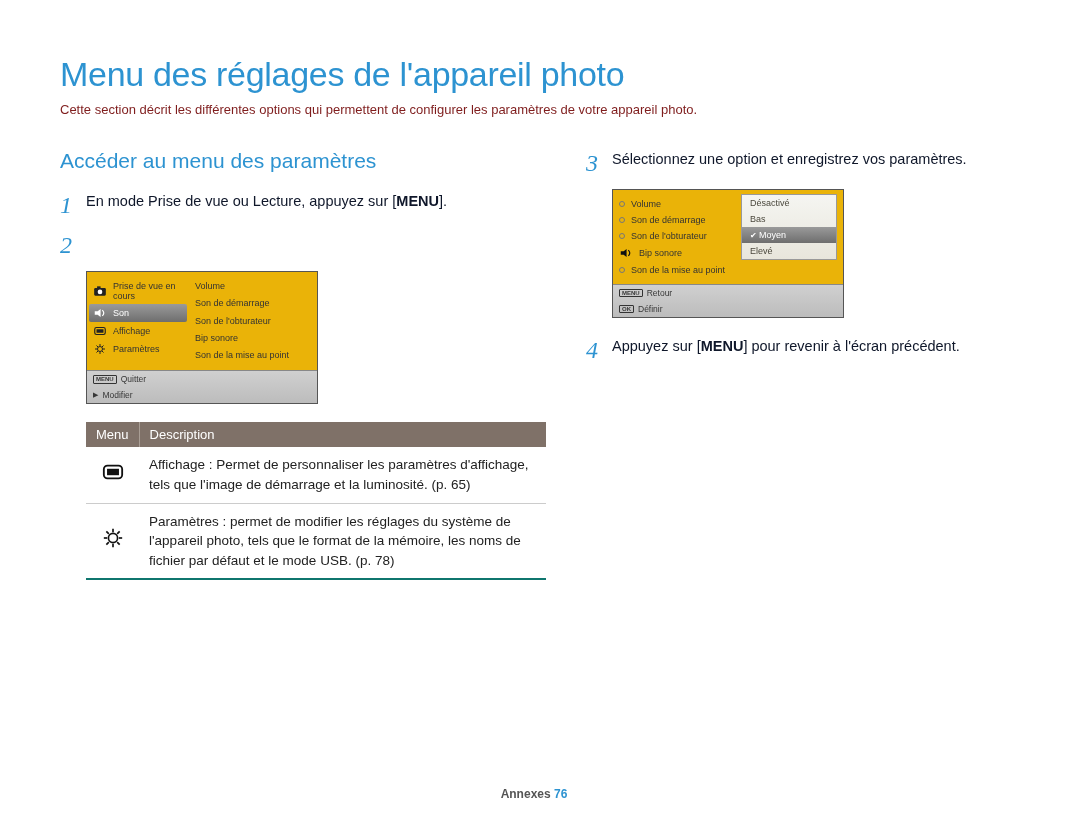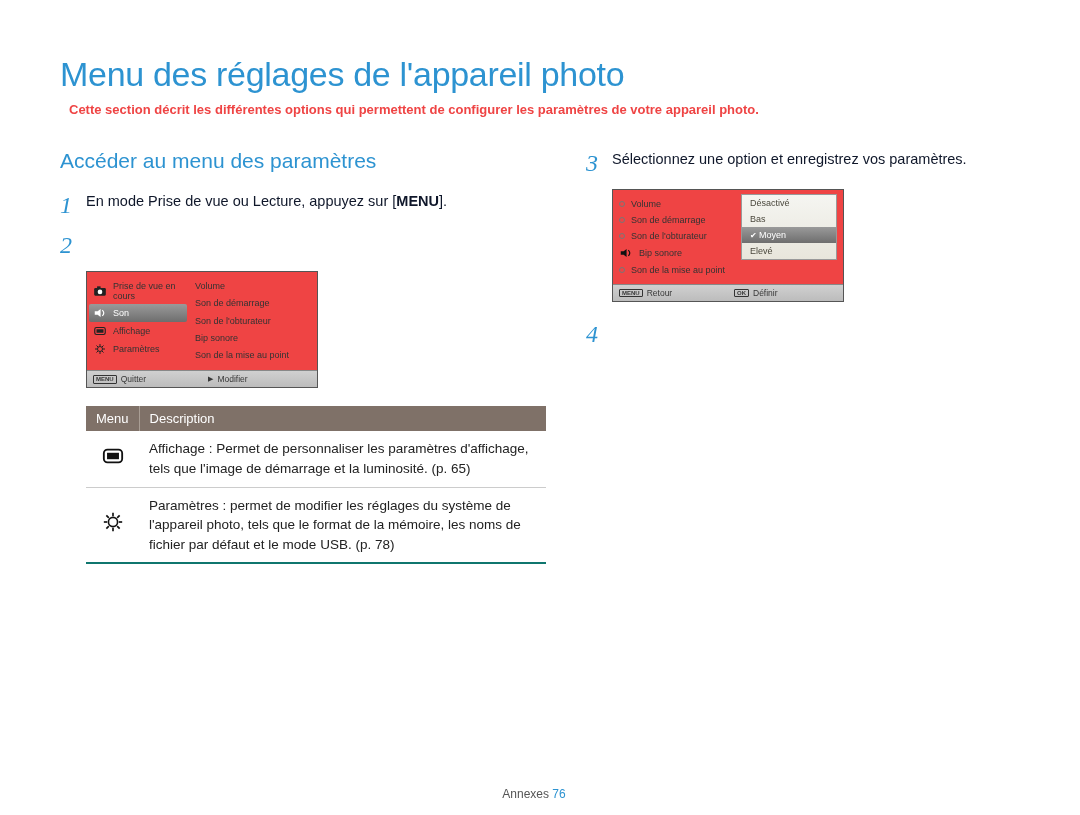--- a/index.html
+++ b/index.html
@@ -13,24 +13,23 @@
     position: relative;
   }
   .title {
     font-size: 34px;
     font-weight: 400;
     color: #2d93d1;
     letter-spacing: -0.3px;
   }
   .intro {
     font-size: 13px;
-    color: #ef4444;
+    color: #7f1d1d;
     margin-top: 8px;
-    font-weight: 700;
-    margin-left: 9px;
+    font-weight: 400;
   }
   .columns {
     display: flex;
     margin-top: 32px;
     gap: 40px;
   }
   .col { flex: 1; }
   .subheading {
     font-size: 21px;
     color: #2d93d1;
@@ -55,21 +54,21 @@
     font-weight: 300;
   }
   .step-text b { font-weight: 700; }
   .lcd {
     width: 232px;
     border: 1px solid #555;
     margin: 10px 0 18px 26px;
     background: #fff;
     font-size: 9px;
   }
-  .lcd-body { display: flex; background: #ef4444; }
+  .lcd-body { display: flex; background: #eab308; }
   .lcd-left {
     width: 102px;
     padding: 6px 0;
   }
   .lcd-right {
     flex: 1;
     padding: 6px 0 6px 6px;
     line-height: 1.7;
     color: #333;
   }
@@ -92,20 +91,21 @@
     display: inline-flex;
     align-items: center; justify-content: center;
   }
   .lcd-right-row { padding: 1px 0; color: #333; }
   .lcd-foot {
     display: flex;
     background: linear-gradient(#d0d0d0,#bcbcbc);
     border-top: 1px solid #888;
     font-size: 8.5px;
     color: #373737;
+    flex-direction: column;
   }
   .lcd-foot > div { flex: 1; padding: 3px 6px; display: flex; align-items: center; gap: 4px; }
   .badge {
     display: inline-block;
     padding: 0 2px;
     border: 1px solid #333;
     font-size: 6px;
     font-weight: 700;
     border-radius: 1px;
     line-height: 1.1;
@@ -161,21 +161,21 @@
   .desc-table tr:last-child td { border-bottom: 2px solid #0f766e; }
   .ticon { width: 22px; height: 20px; }
 
   .footer {
     position: absolute;
     bottom: 14px;
     left: 0; right: 12px;
     text-align: center;
     font-size: 12px;
     color: #555;
-    font-weight: 400;
+    font-weight: 700;
   }
   .footer .pn { color: #2d93d1; }
 </style>
 </head>
 <body>
 
 <h1 class="title">Menu des réglages de l'appareil photo</h1>
 <p class="intro">Cette section décrit les différentes options qui permettent de configurer les paramètres de votre appareil photo.</p>
 
 <div class="columns">
@@ -350,20 +350,23 @@
           </div>
         <div>
             <span class="badge">OK</span>
             <span>Définir</span>
           </div>
       </div>
     </div>
 
     <div class="step" style="margin-top:18px;">
       <span class="step-num">4</span>
+      <span class="step-text">
+        <span>Appuyez sur [</span><b>MENU</b><span>] pour revenir à l'écran précédent.</span>
+      </span>
     </div>
   </div>
 </div>
 
 <div class="footer">
   <span>Annexes</span>
   <span class="pn">76</span>
 </div>
 
 </body></html>

